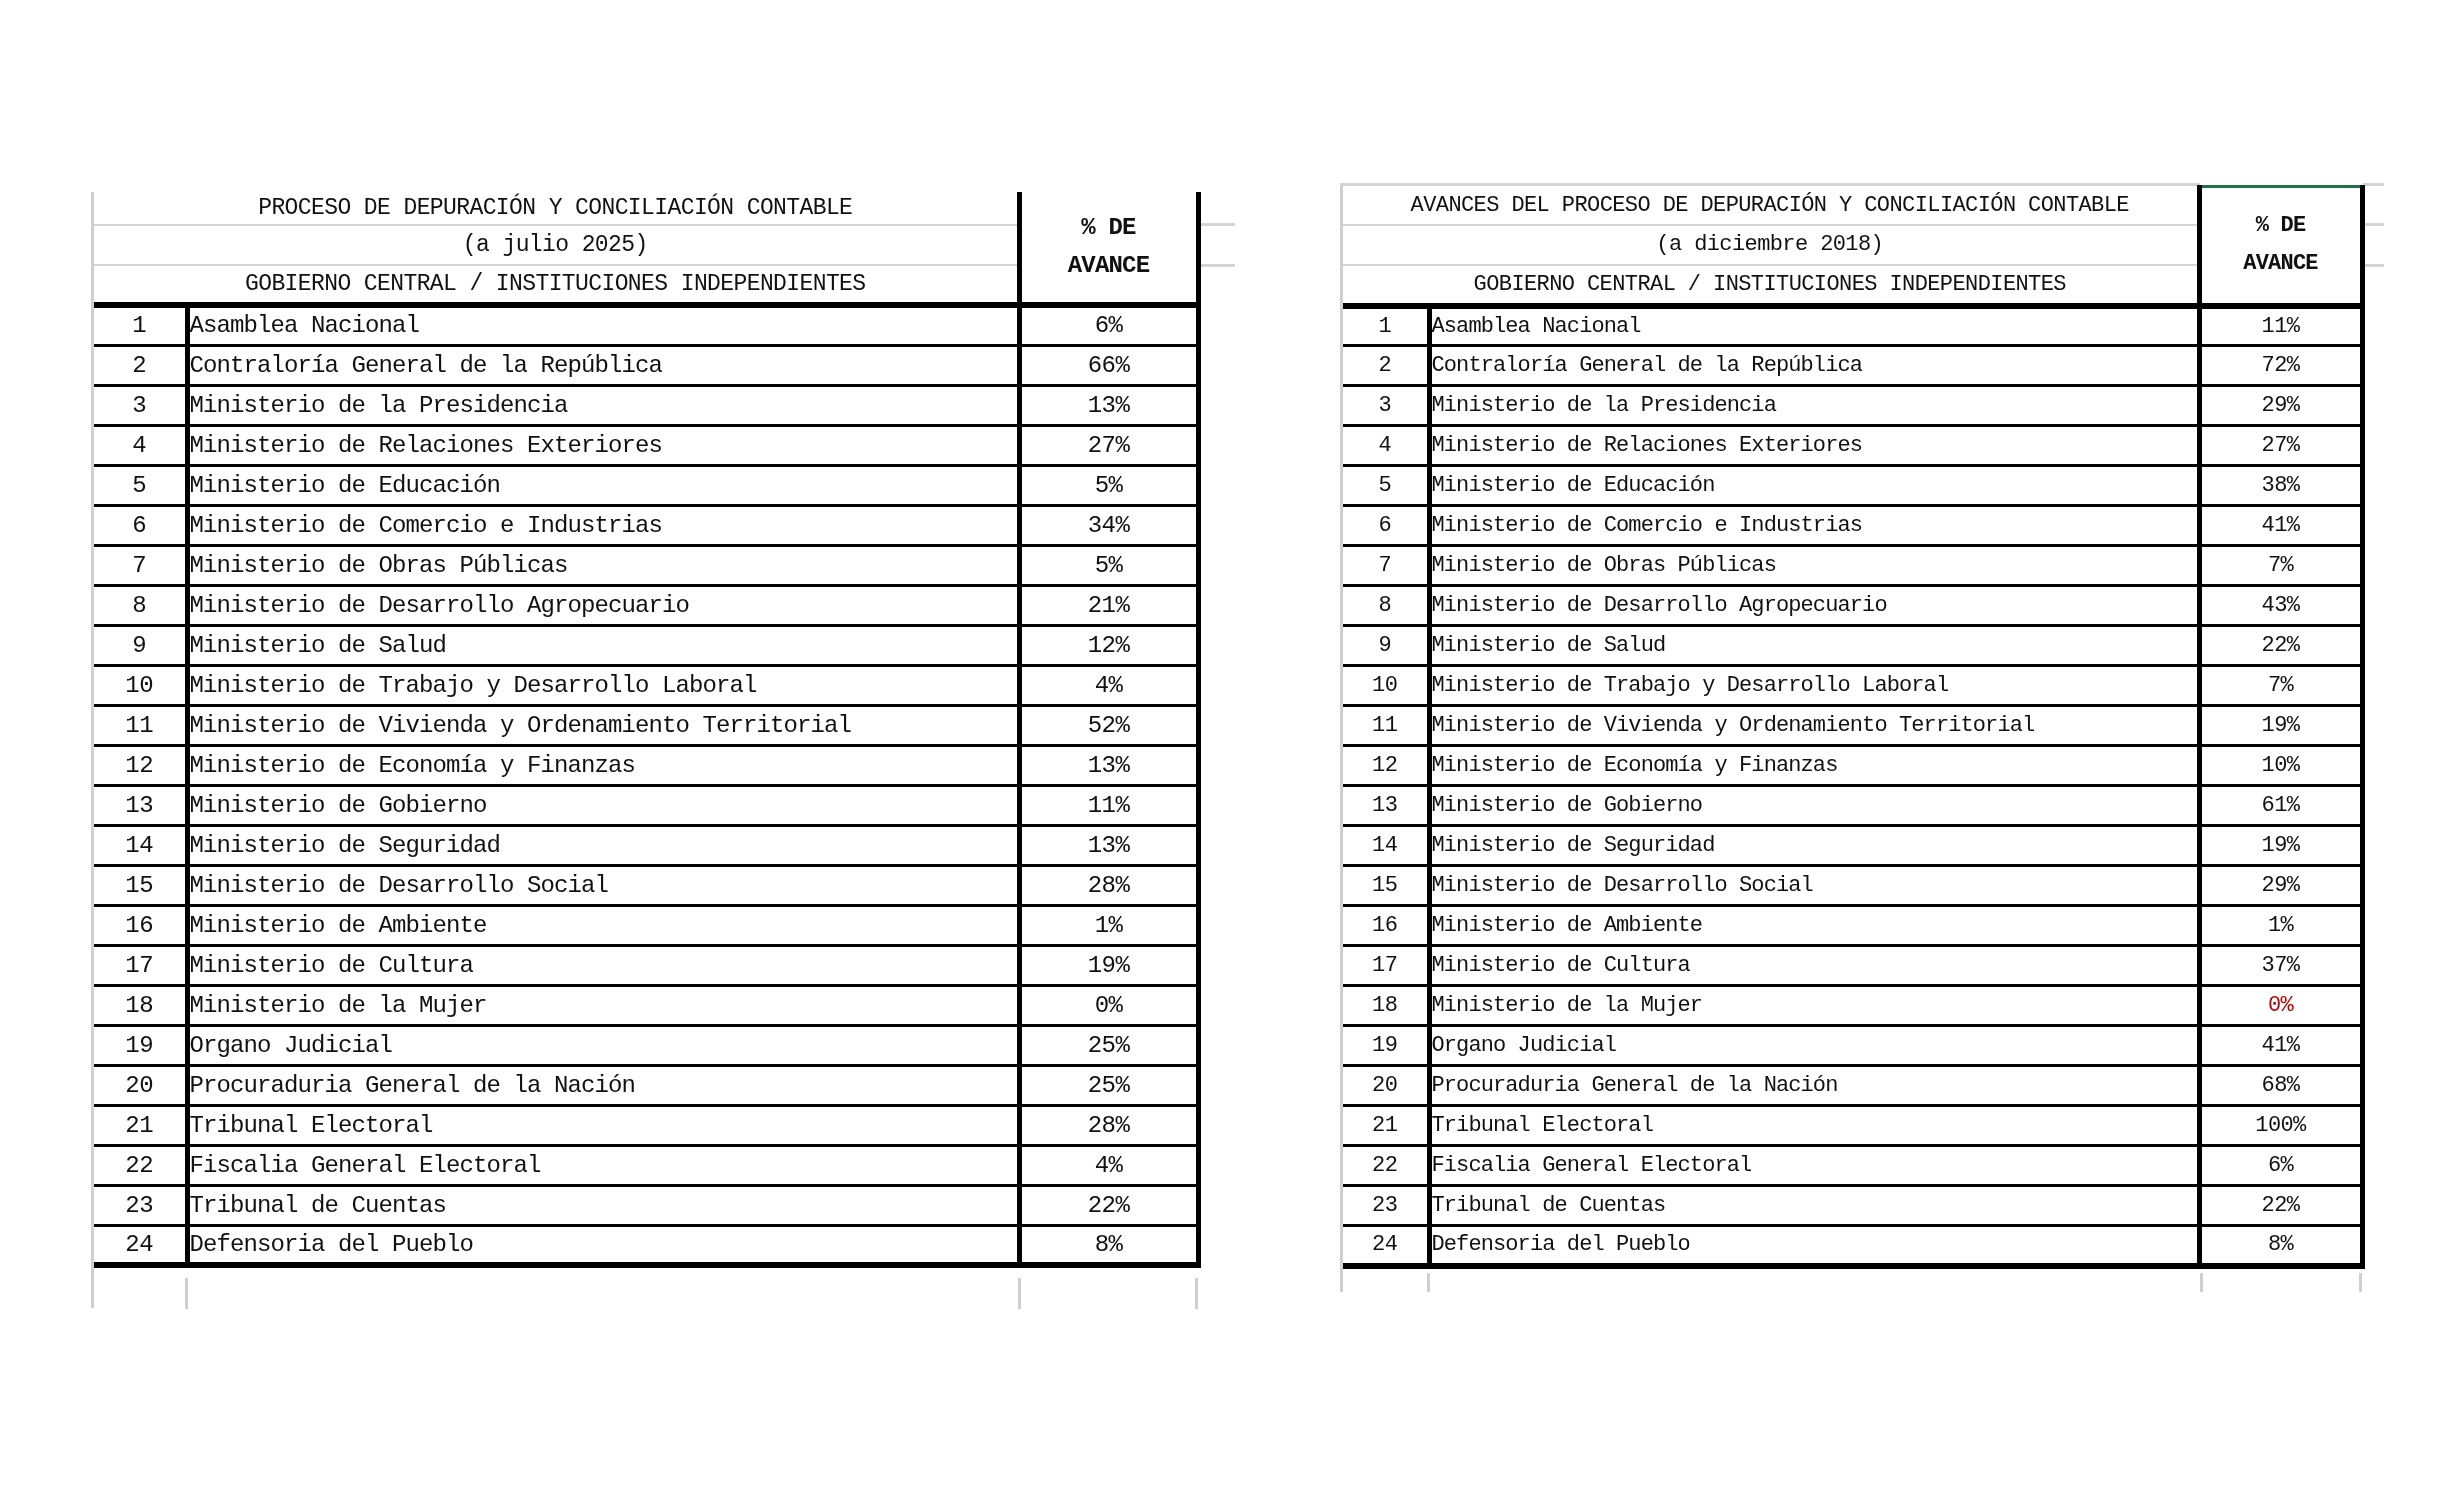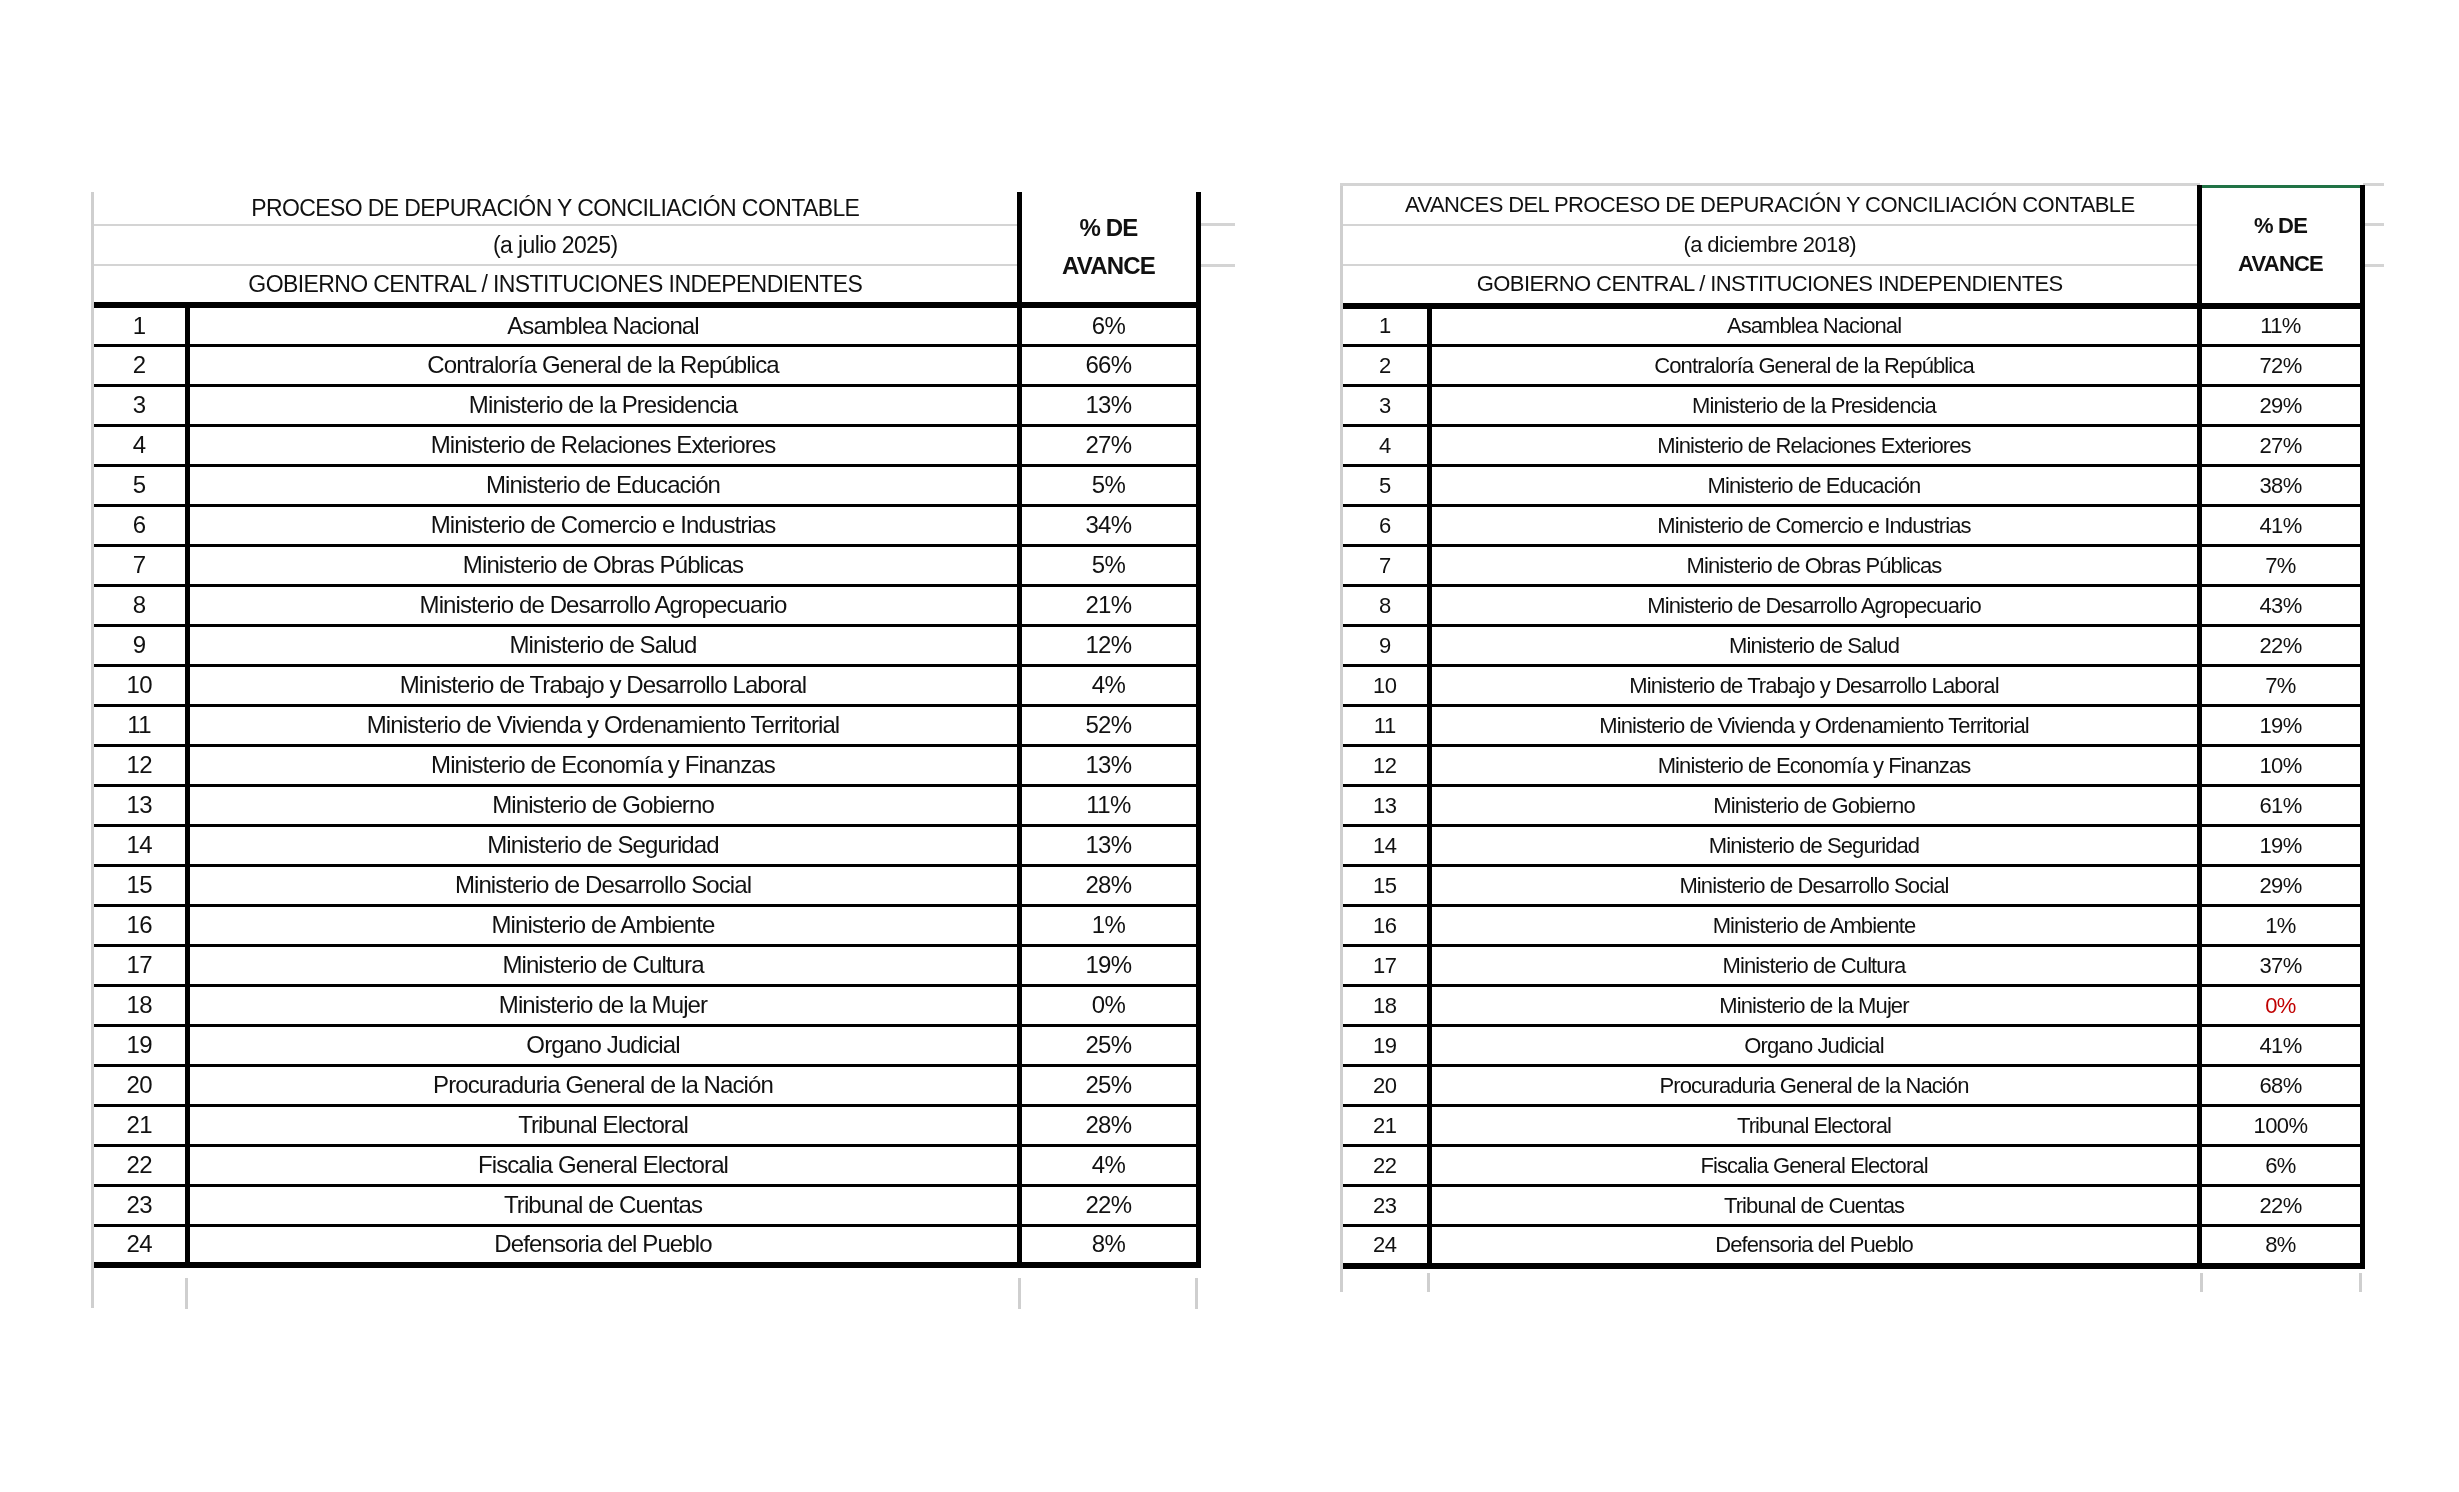--- a/index.html
+++ b/index.html
@@ -1,36 +1,36 @@
 <!DOCTYPE html>
 <html><head>
   <meta charset="utf-8">
   <style>
     html, body { margin: 0; padding: 0; background: #ffffff; }
     body { width: 2459px; height: 1493px; position: relative; overflow: hidden;
            font-family: "Liberation Sans", sans-serif; color: #111; }
 
-    .sheet { position: absolute; }
+    .sheet { position: absolute; font-family: Liberation Mono, monospace; }
     
     .gl-h { position: absolute; height: 2.9px; background: #d4d4d4; }
     .gl-v { position: absolute; width: 2.9px; background: #cfcfcf; }
 
     table.tbl { position: absolute; border-collapse: collapse; table-layout: fixed; }
     table.tbl td { padding: 0; overflow: hidden; white-space: nowrap; }
 
     .hdr-title { text-align: center; vertical-align: middle; font-size: 23px;
                  letter-spacing: -0.6px; }
     .hdr-line { border-bottom: 2.9px solid #d4d4d4; }
     .pct-hdr { text-align: center; vertical-align: middle; font-weight: bold;
                font-size: 24px; line-height: 38px; letter-spacing: -0.8px;
                border-left: 5.8px solid #000; border-right: 5.8px solid #000; }
 
     td.num { text-align: center; font-size: 24px; letter-spacing: -0.5px;
              border-bottom: 3.8px solid #000; border-right: 5.8px solid #000; }
-    td.name { text-align: center; padding-left: 7.7px; font-size: 24px;
+    td.name { text-align: left; padding-left: 7.7px; font-size: 24px;
               letter-spacing: -0.9px; border-bottom: 3.8px solid #000;
               border-right: 5.8px solid #000; margin-left: 16px; }
     td.pct { text-align: center; font-size: 24px; letter-spacing: -0.6px;
              border-bottom: 3.8px solid #000; border-right: 5.8px solid #000; }
     tr.body-row:first-child td { border-top: 6.7px solid #000; }
     tr.body-row.last td { border-bottom: 6.7px solid #000; }
 
     
     .right td.name, .right td.pct, .right td.num { font-size: 22px; }
     .right .hdr-title { font-size: 22px; }

